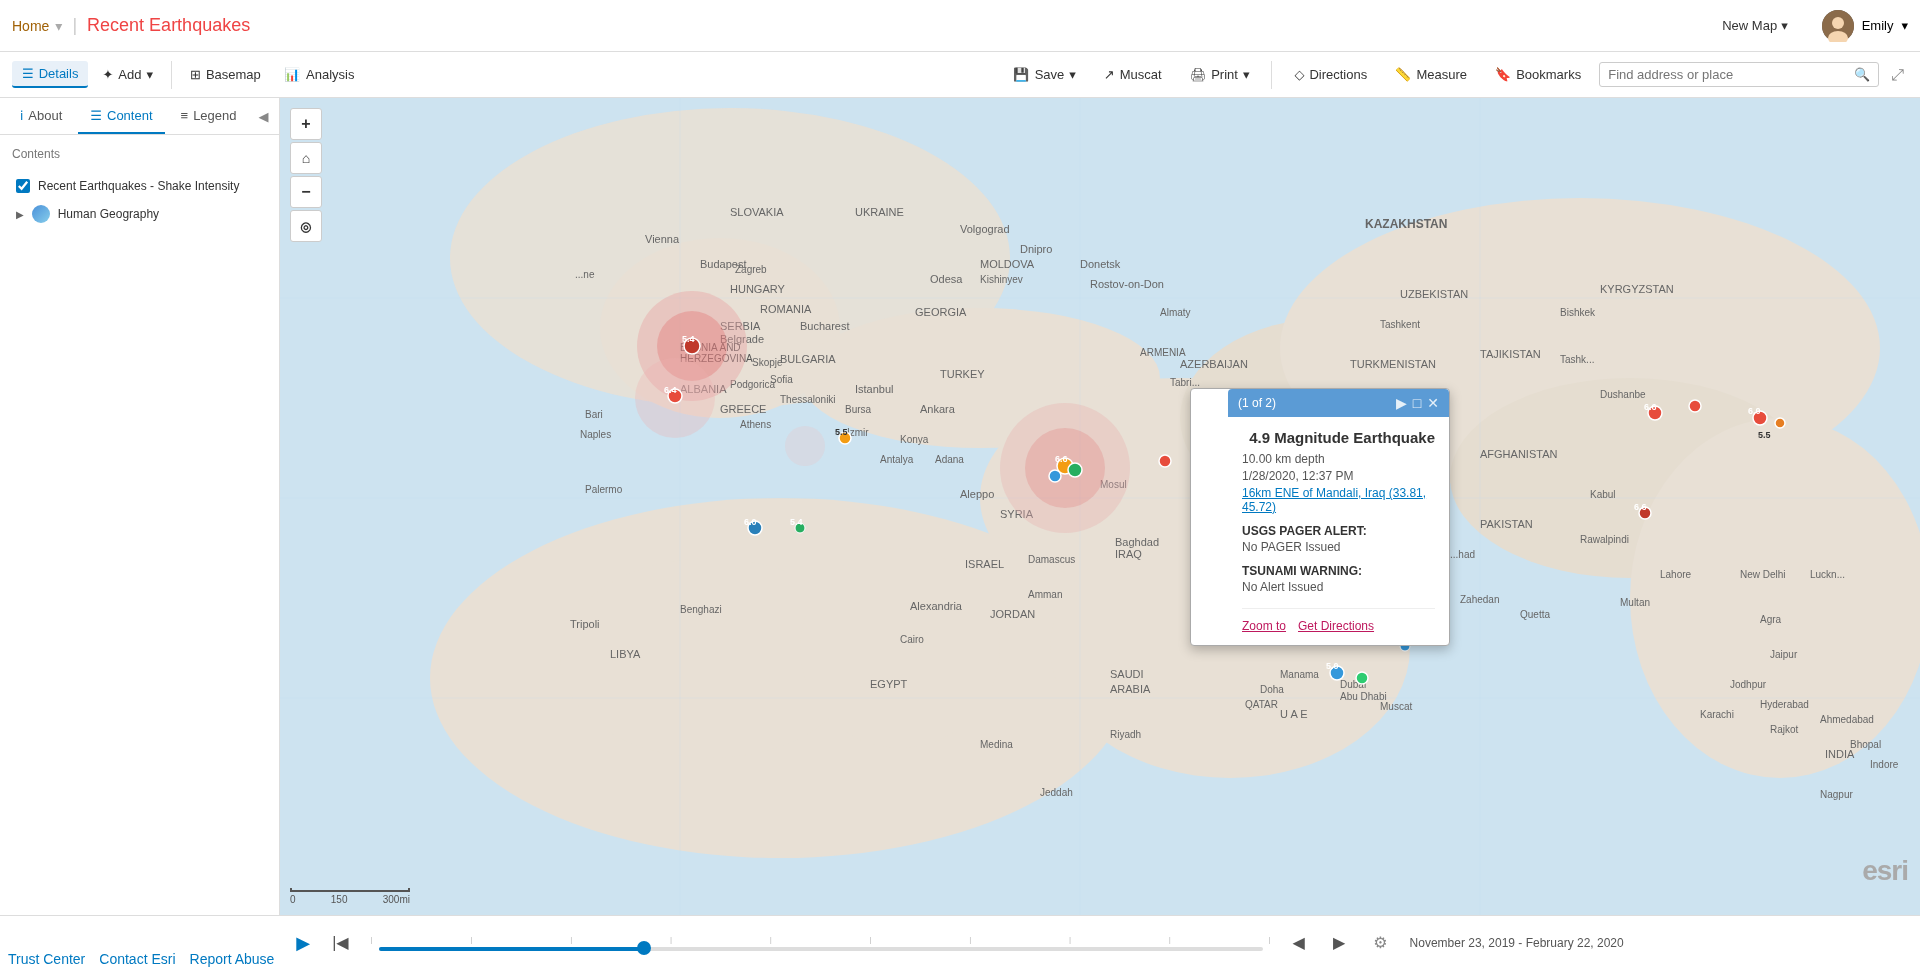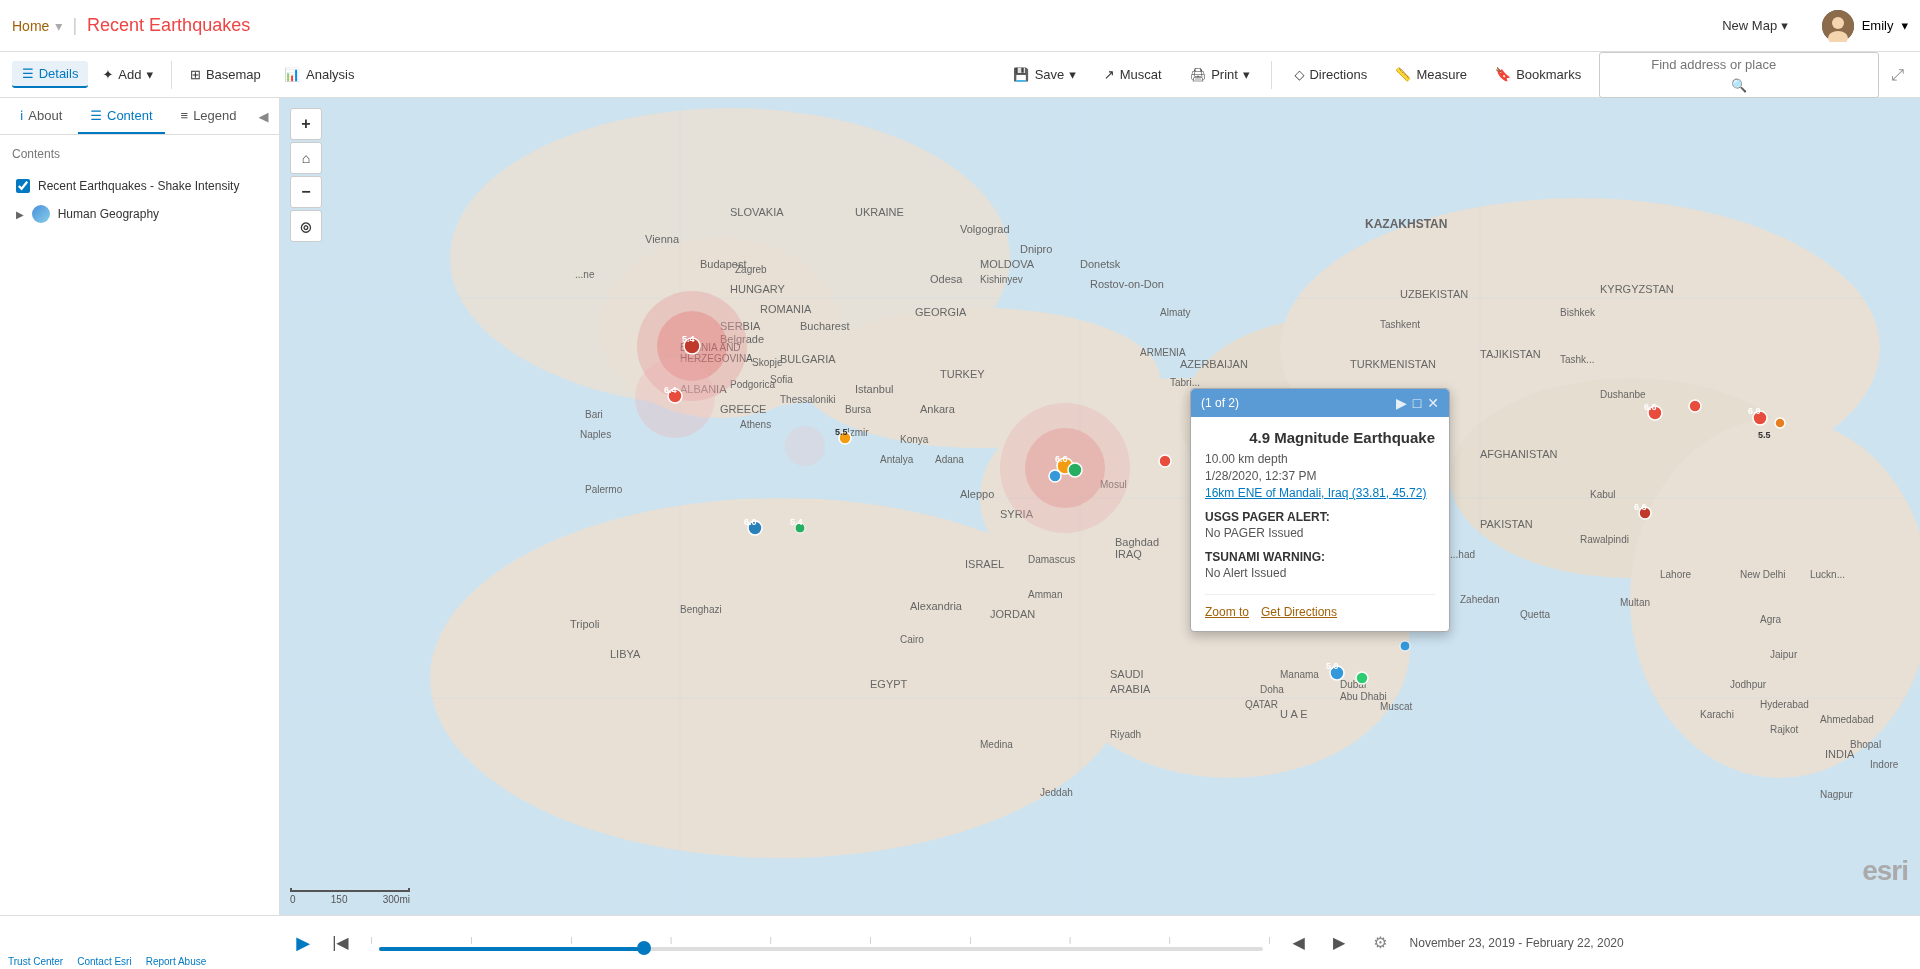--- a/index.html
+++ b/index.html
@@ -29,21 +29,20 @@
       display: flex; align-items: center; gap: 5px; cursor: pointer;
       color: #333; font-size: 13px; background: none; border: none;
       padding: 5px 10px; border-radius: 3px; white-space: nowrap;
     }
     .tb-btn.active { background: #e8f0f8; color: #0079c1; border-bottom: 2px solid #0079c1; }
     .tb-sep { width: 1px; height: 28px; background: #ddd; margin: 0 4px; }
     .search-box {
       display: flex; align-items: center; border: 1px solid #ccc;
       border-radius: 3px; padding: 4px 8px; gap: 6px; background: #fff;
       width: 280px;
-      flex-direction: column;
     }
     .search-box input { border: none; outline: none; font-size: 13px; flex: 1; color: #666; }
 
     
     #side-panel {
       position: absolute; left: 0; top: 98px; width: 280px;
       height: calc(969px - 98px - 54px); background: #fff;
       border-right: 1px solid #ddd; z-index: 50; display: flex; flex-direction: column;
     }
     .panel-tabs { display: flex; border-bottom: 1px solid #ddd; padding: 0 8px; gap: 4px; }
@@ -84,38 +83,38 @@
     .map-ctrl-btn {
       width: 32px; height: 32px; background: #fff; border: 1px solid #ccc;
       border-radius: 3px; display: flex; align-items: center; justify-content: center;
       cursor: pointer; font-size: 16px; color: #333; font-weight: bold;
     }
 
     
     .popup-container {
       position: absolute; left: 910px; top: 290px;
       background: #fff; border: 1px solid #aaa; border-radius: 4px;
-      box-shadow: 0 4px 12px rgba(0,0,0,0.25); width: 260px; z-index: 200;
+      box-shadow: 0 4px 12px rgba(0,0,0,0.25); width: 260px; z-index: 200; padding-left: 37px;
     }
     .popup-header {
       background: #5b9bd5; color: #fff; padding: 6px 10px;
       display: flex; align-items: center; justify-content: space-between;
       border-radius: 4px 4px 0 0; font-size: 12px;
     }
     .popup-header-btns { display: flex; align-items: center; gap: 6px; }
     .popup-header-btn { cursor: pointer; font-size: 14px; color: #fff; opacity: 0.85; }
     .popup-body { padding: 12px 14px; }
     .popup-title { font-size: 15px; font-weight: 600; color: #333; margin-bottom: 6px; text-align: right; }
     .popup-sub { font-size: 12px; color: #555; margin-bottom: 3px; }
     .popup-link { color: #0079c1; text-decoration: underline; cursor: pointer; font-size: 12px; }
     .popup-section { margin-top: 10px; }
     .popup-section-title { font-size: 12px; font-weight: 600; color: #333; margin-bottom: 2px; }
     .popup-section-val { font-size: 12px; color: #555; }
     .popup-actions { display: flex; gap: 12px; margin-top: 14px; padding-top: 10px; border-top: 1px solid #eee; }
-    .popup-action-link { color: #a16207; text-decoration: underline; cursor: pointer; font-size: 12px; }
+    .popup-action-link { color: #be185d; text-decoration: underline; cursor: pointer; font-size: 12px; }
 
     
     #bottom-bar {
       position: absolute; bottom: 0; left: 0; width: 1920px; height: 54px;
       background: #fff; border-top: 1px solid #ddd;
       display: flex; align-items: center; justify-content: center; gap: 16px; z-index: 50;
     }
     .timeline-play { cursor: pointer; color: #0079c1; font-size: 18px; }
     .timeline-track {
       flex: 1; max-width: 900px; height: 4px; background: #ddd;
@@ -142,21 +141,21 @@
       display: flex; flex-direction: column; align-items: flex-start;
     }
     .scale-line { width: 120px; height: 4px; border: 2px solid #555; border-top: none; }
     .scale-labels { display: flex; justify-content: space-between; width: 120px; font-size: 10px; color: #555; margin-top: 2px; }
 
     
     #footer-links {
       position: absolute; bottom: 2px; left: 8px;
       display: flex; gap: 14px; z-index: 60;
     }
-    .footer-link { font-size: 10px; color: #0079c1; cursor: pointer; text-decoration: none; }
+    .footer-link { font-size: 14px; color: #0079c1; cursor: pointer; text-decoration: none; }
   </style>
 </head>
 <body>
 
 <div id="top-nav">
   <div class="nav-left">
     <div class="nav-brand">
       <span style="color:#a16207; font-size:14px;">Home</span>
       <span style="color:#aaa;">▾</span>
     </div>

